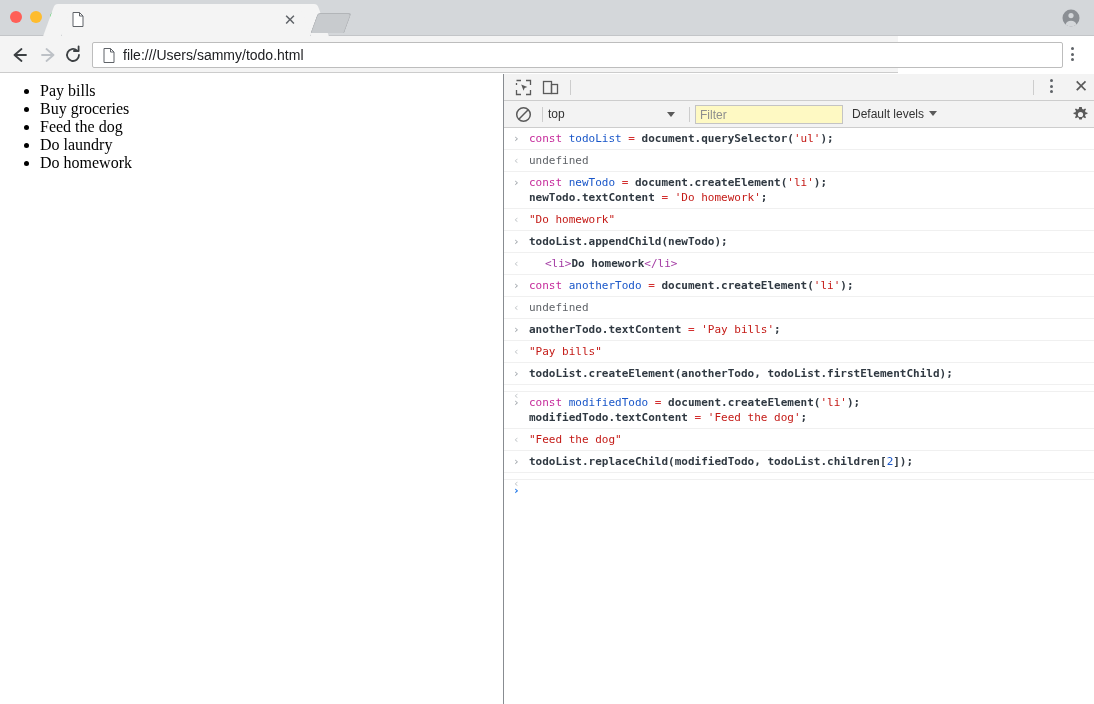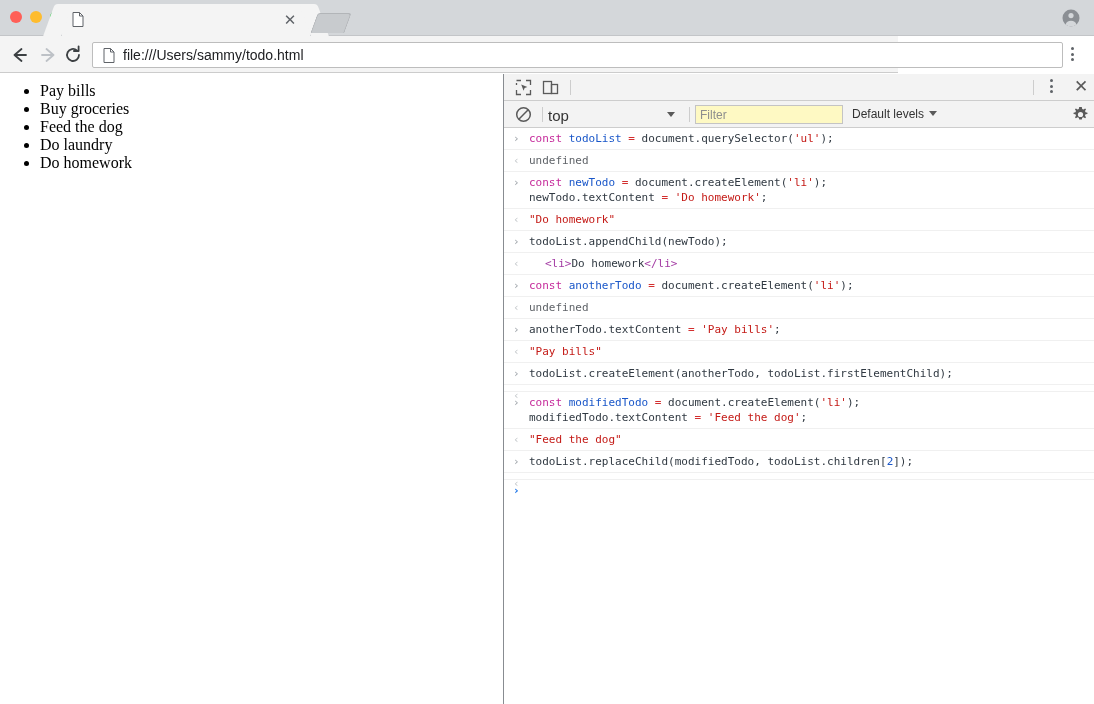--- a/index.html
+++ b/index.html
@@ -179,21 +179,21 @@
     width: 590px; height: 27px;
     background:#f3f3f3;
     border-bottom: 1px solid #cdcdcd;
   }
   #clear-console-button { position:absolute; left: 11px; top: 5px; width:17px; height:17px; }
   #console-toolbar-sep { position:absolute; left: 38px; top: 6px; width:1px; height:15px; background:#cdcdcd; }
   #context-selector {
     position:absolute; left: 44px; top: 4px; width: 135px; height: 19px;
   }
   #context-selector-label {
-    position:absolute; left: 0; top: 2px; font-size: 15px; color: #333;
+    position:absolute; left: 0; top: 2px; font-size: 12px; color: #333;
   }
   #context-selector-caret {
     position:absolute; right: 8px; top: 7px;
     width:0;height:0;border-left:4px solid transparent;border-right:4px solid transparent;
     border-top:5px solid #5a5a5a;
   }
   #console-toolbar-sep2 { position:absolute; left: 185px; top: 6px; width:1px; height:15px; background:#cdcdcd; }
   #console-filter-input {
     position:absolute; left: 191px; top: 4px;
     width: 148px; height: 19px;
@@ -240,21 +240,21 @@
   .marker-in  { color: #9aa0a6; }
   .marker-out { color: #c5c9cc; }
   .marker-prompt { color: #1a73e8; font-weight: bold; }
   .console-row.prompt { border-bottom: none; padding-top: 4px; padding-bottom: 4px; }
 
   
   .tok-kw     { color: #c5299a; }
   .tok-var    { color: #1a57c9; }
   .tok-op     { color: #d32f2f; }
   .tok-str    { color: #c41a16; }
-  .tok-plain  { color: #303942; }
+  .tok-plain  { color: #303942; font-weight: bold; }
   .tok-num    { color: #1a57c9; }
   .tok-tag    { color: #a33aa3; }
   .tok-undef  { color: #5f6368; }
   .tok-strout { color: #c41a16; }
 </style>
 </head>
 <body>
 
 <div id="browser-window">
 

